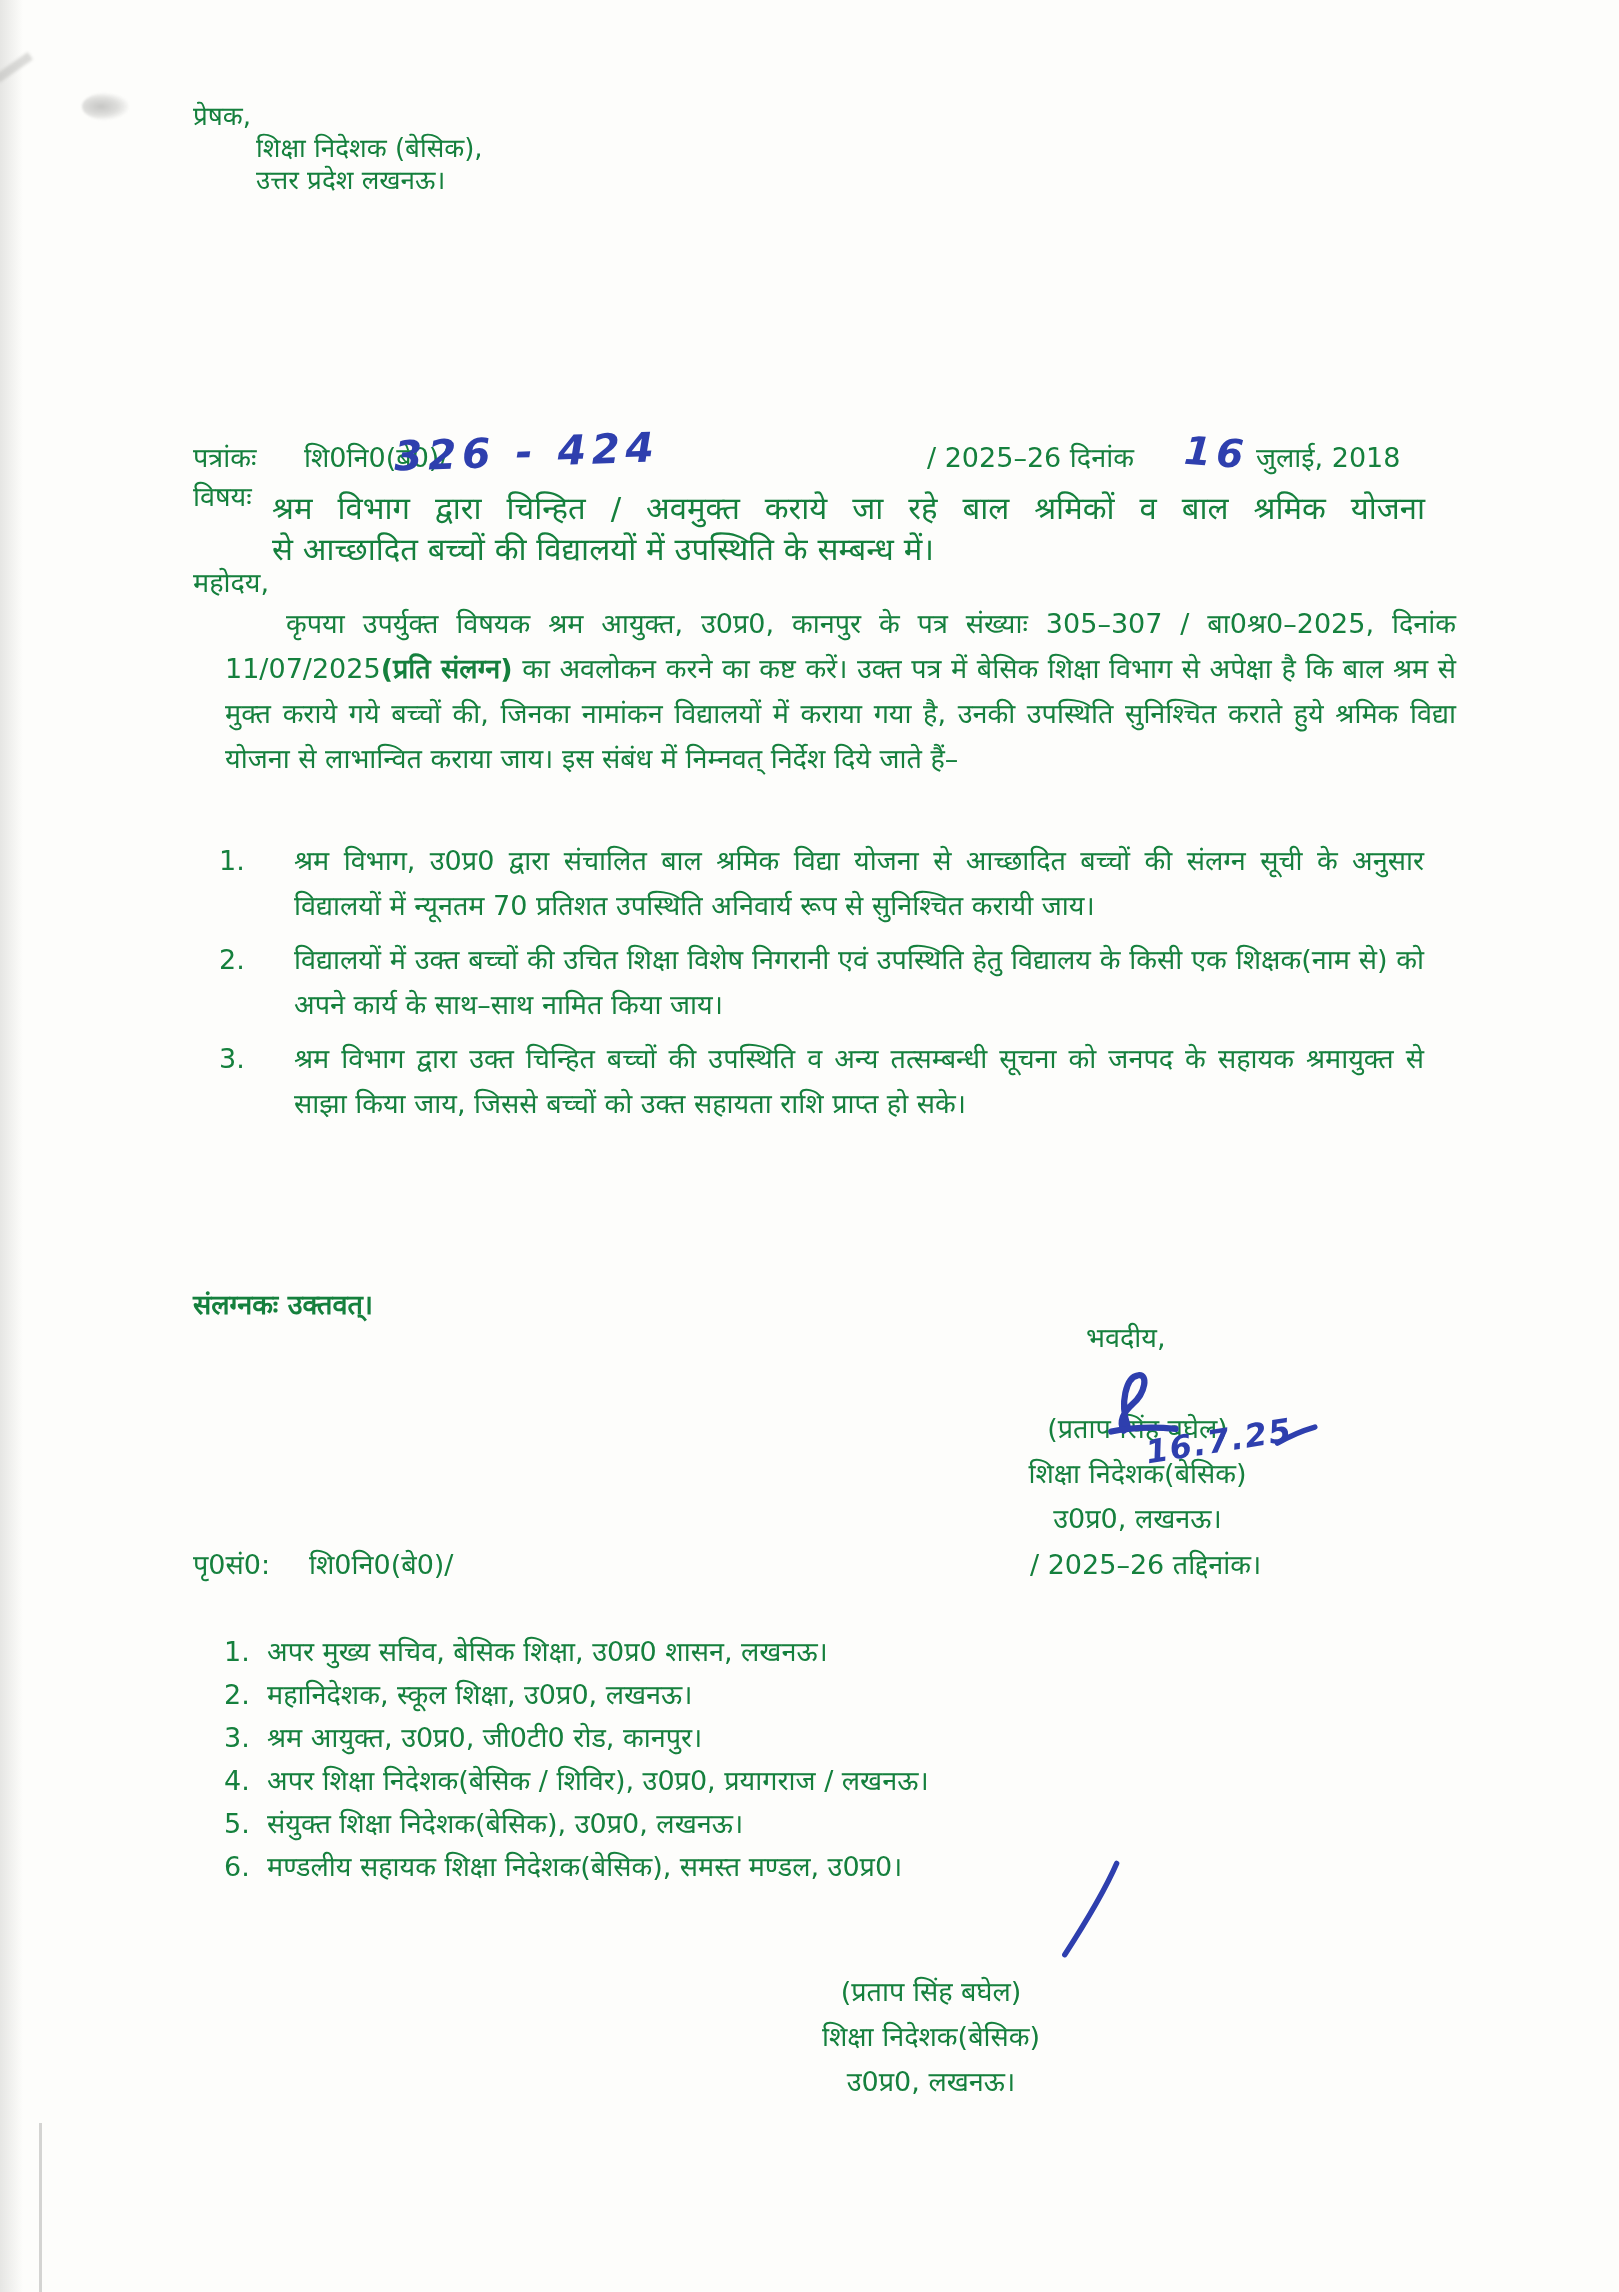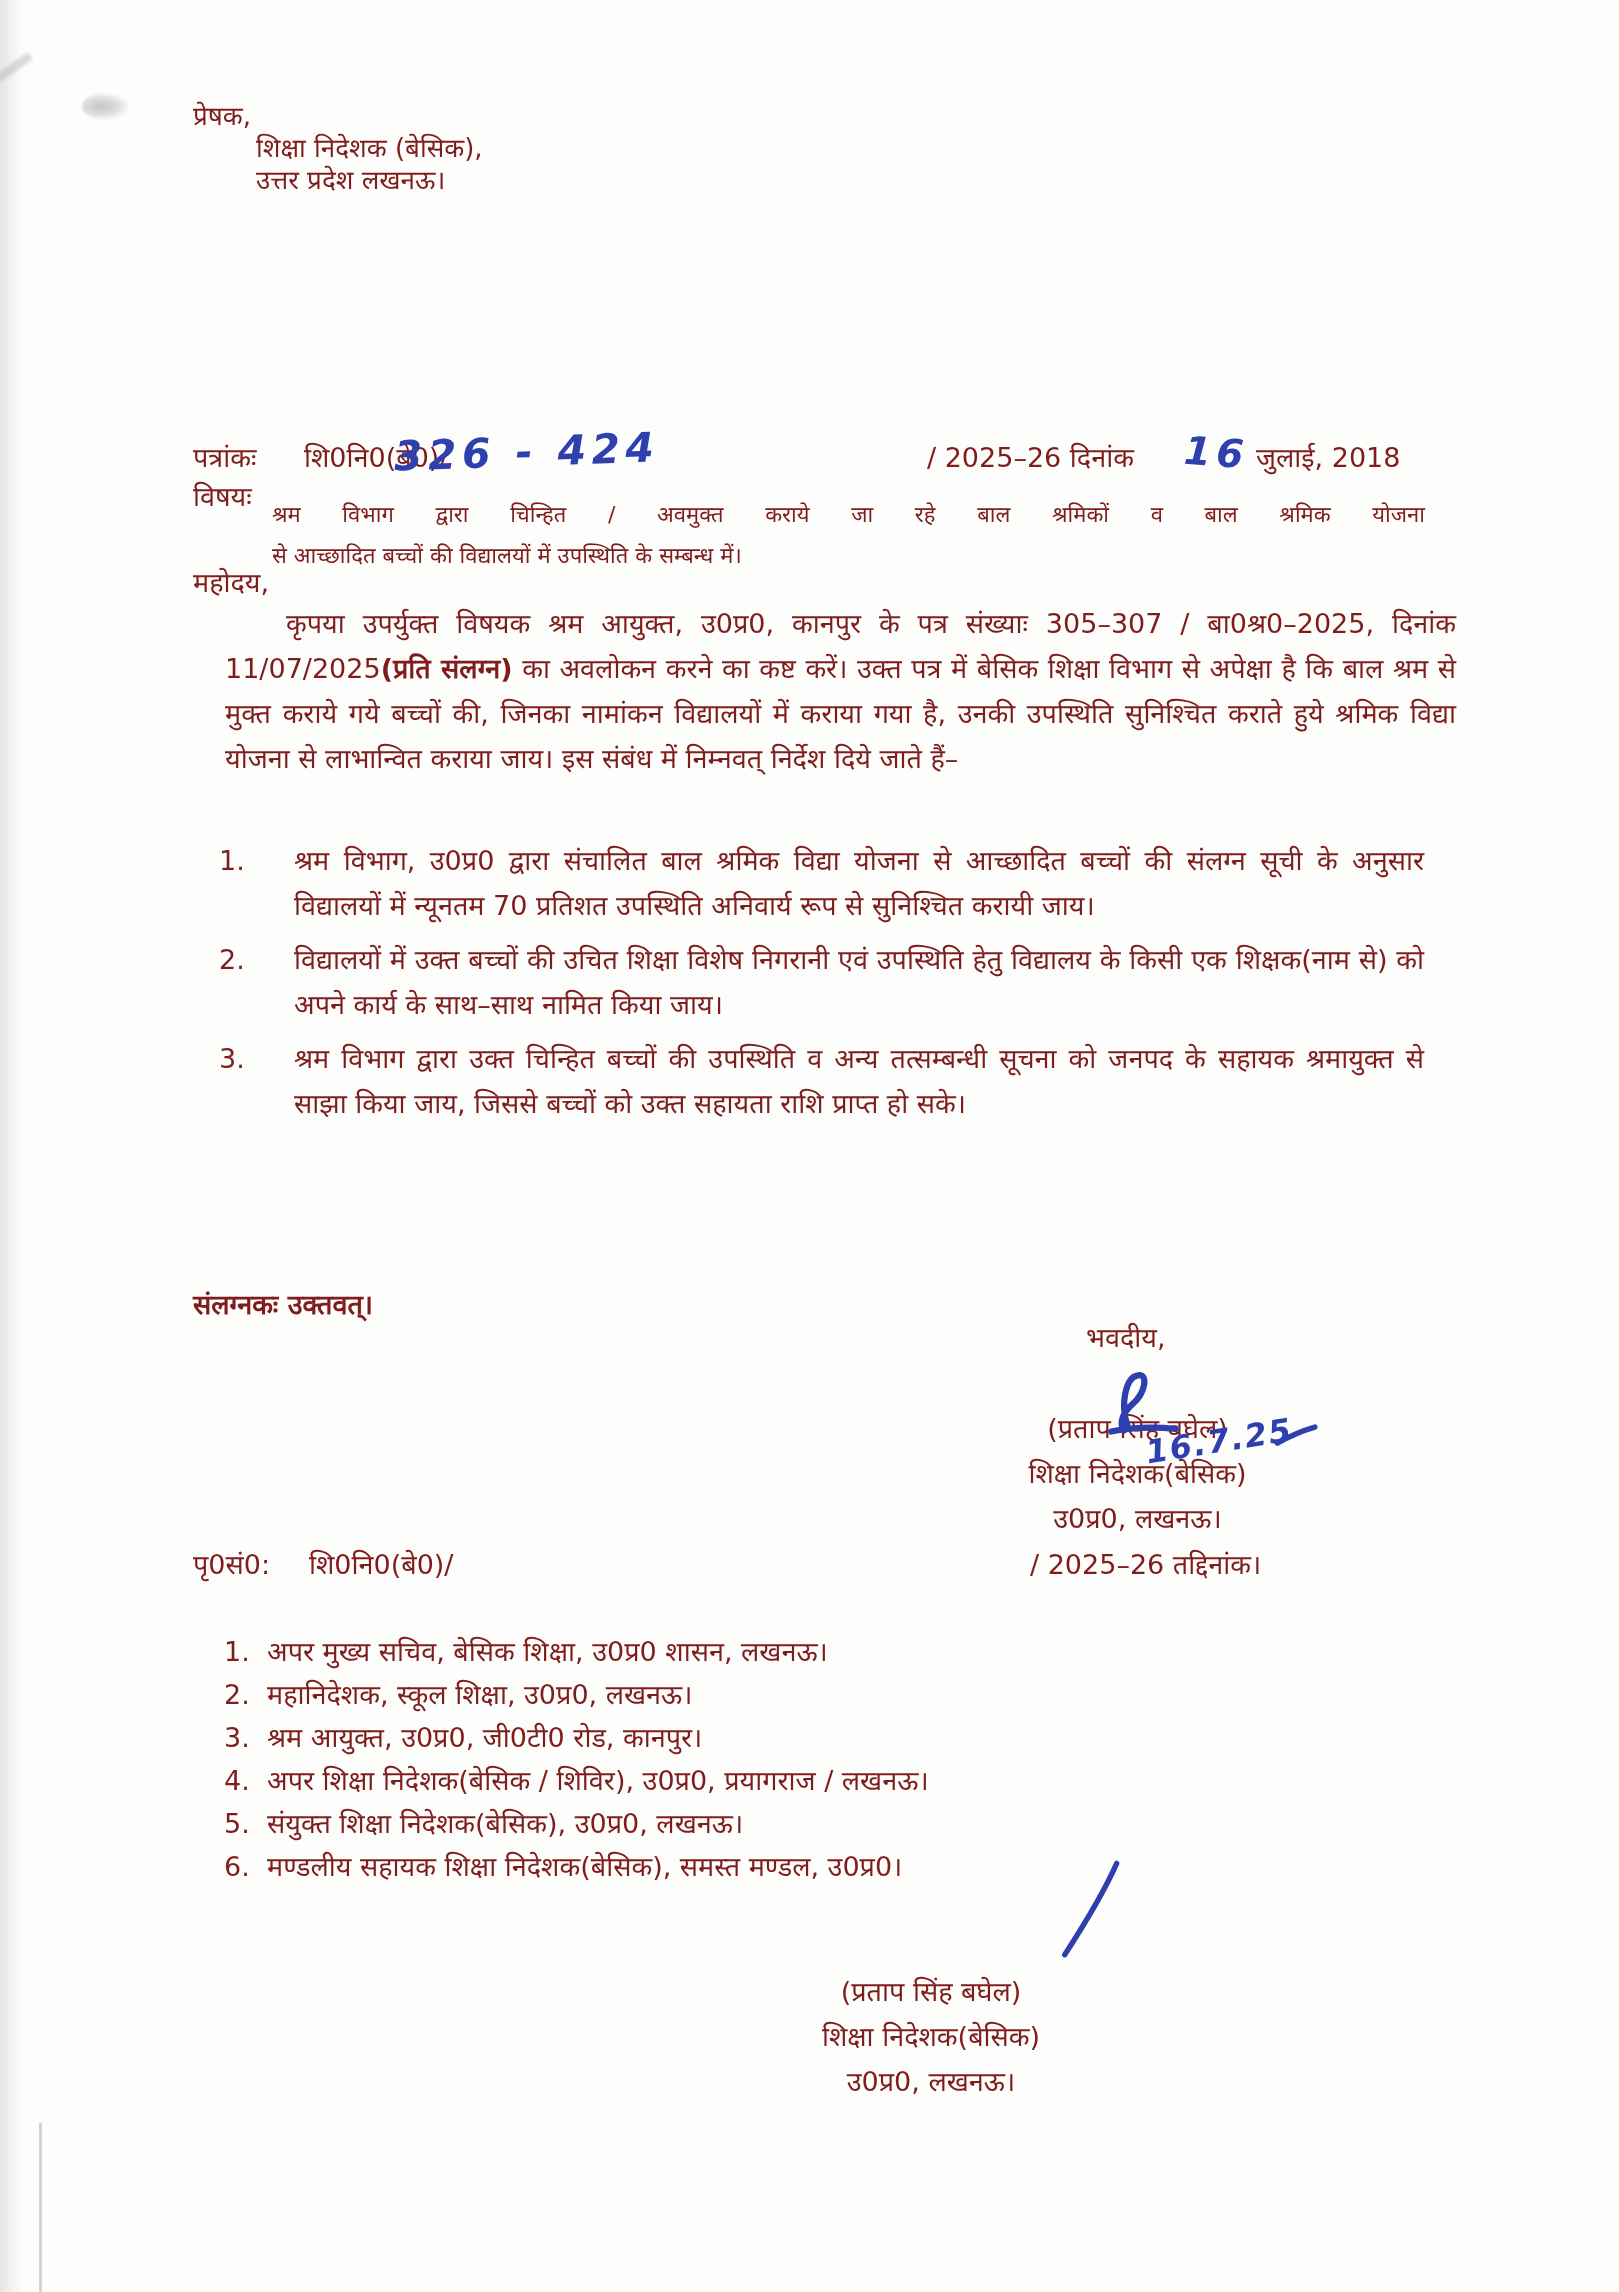--- a/index.html
+++ b/index.html
@@ -5,21 +5,21 @@
   html,body{margin:0;padding:0;background:#e8e8e6;}
   .page{
     position:relative;
     width:1619px;height:2293px;
     background:#fdfdfb;
     overflow:hidden;
     font-family:"DejaVu Sans","Liberation Sans",sans-serif;
     color:#222;
   }
   .abs{position:absolute;}
-  .ink{color:#7f1d1d;}
+  .ink{color:#15803d;}
   .t30{font-size:27px;line-height:45px;}
   .t29{font-size:26px;line-height:32px;}
   .just{text-align:justify;text-justify:inter-word;margin-left:32px;}
   .jlast{text-align:justify;text-align-last:justify;}
   .bold{font-weight:bold;}
   .row{display:flex;}
   .num{flex:0 0 43px;}
   .hw{
     color:#2e3fae;
     font-weight:600;
@@ -69,21 +69,21 @@
     <span class="abs ink t30" style="left:193px;top:0;">पत्रांकः</span>
     <span class="abs ink t30" style="left:304px;top:0;">शि0नि0(बे0)/</span>
     <span class="abs hw" style="left:394px;top:-7.2px;font-size:41px;transform:rotate(-2deg);">326 - 424</span>
     <span class="abs ink t30" style="left:927px;top:0;">/ 2025–26 दिनांक</span>
     <span class="abs hw" style="left:1184px;top:-5.4px;font-size:39px;transform:rotate(4deg);">16</span>
     <span class="abs ink t30" style="left:1256px;top:0;">जुलाई, 2018</span>
   </div>
 
   <div class="abs" style="left:193px;top:476px;width:1231px;">
     <span class="abs ink" style="left:0;top:0;font-size:27px;line-height:41px;">विषयः</span>
-    <div class="abs ink" style="left:79px;top:18px;width:1153px;font-size:22px;line-height:41px;">
+    <div class="abs ink" style="left:79px;top:12px;width:1153px;font-size:31px;line-height:41px;">
       <div class="jlast">श्रम विभाग द्वारा चिन्हित / अवमुक्त कराये जा रहे बाल श्रमिकों व बाल श्रमिक योजना</div>
       <div>से आच्छादित बच्चों की विद्यालयों में उपस्थिति के सम्बन्ध में।</div>
     </div>
   </div>
 
   <div class="abs ink t30" style="left:193px;top:560px;">महोदय,</div>
 
   <div class="abs ink t30 just" style="left:193px;top:601px;width:1231px;text-indent:61px;">
     <span>कृपया उपर्युक्त विषयक श्रम आयुक्त, उ0प्र0, कानपुर के पत्र संख्याः 305–307 / बा0श्र0–2025, दिनांक 11/07/2025</span><span class="bold">(प्रति संलग्न)</span><span> का अवलोकन करने का कष्ट करें। उक्त पत्र में बेसिक शिक्षा विभाग से अपेक्षा है कि बाल श्रम से मुक्त कराये गये बच्चों की, जिनका नामांकन विद्यालयों में कराया गया है, उनकी उपस्थिति सुनिश्चित कराते हुये श्रमिक विद्या योजना से लाभान्वित कराया जाय। इस संबंध में निम्नवत् निर्देश दिये जाते हैं–</span>
   </div>

